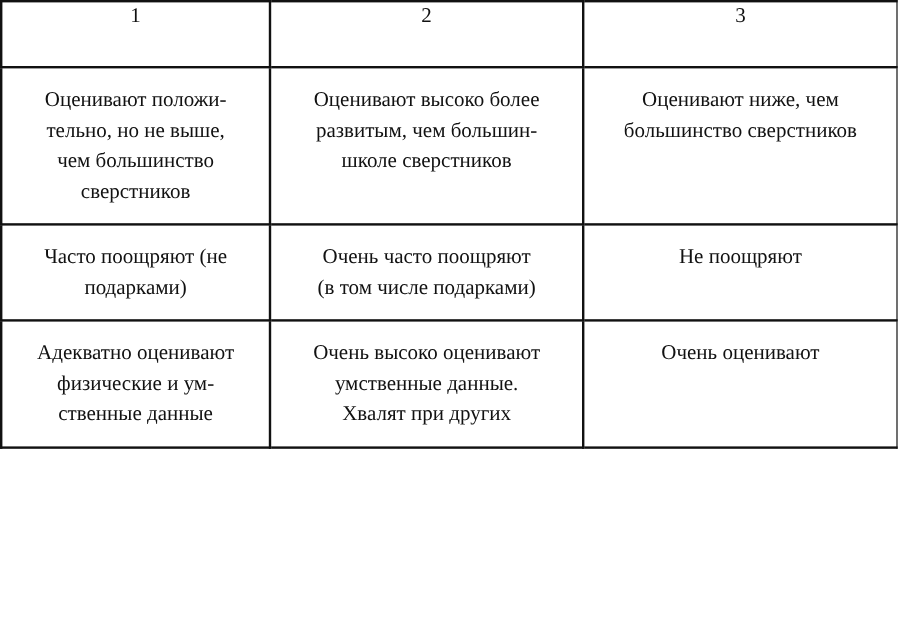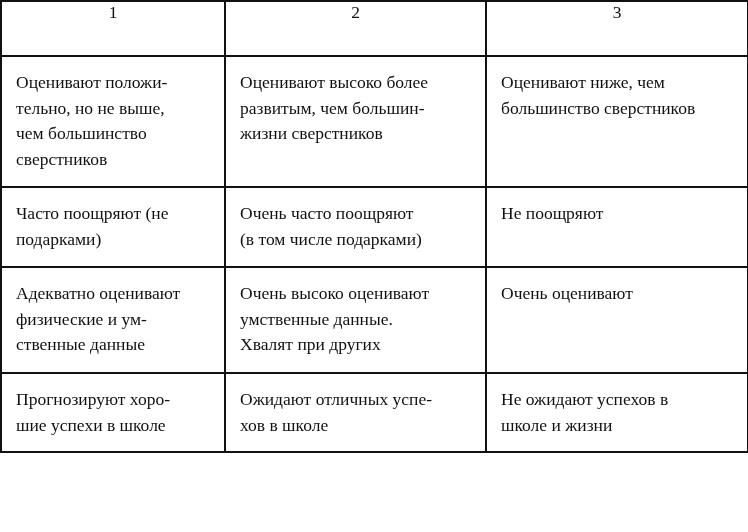--- a/index.html
+++ b/index.html
@@ -24,20 +24,21 @@
     col.c3 { width: 262px; }
     th.head-cell {
       height: 53px;
       text-align: center;
       vertical-align: middle;
     }
     td .cell-text {
       padding: 13px 14px 0 14px;
       line-height: 25.5px;
       white-space: pre-line;
+      text-align: center;
     }
     tr.r1 td { height: 129px; }
     tr.r2 td { height: 78px; }
     tr.r3 td { height: 78px; }
     tr.r4 td { height: 104px; }
     tr.r5 td { height: 77px; }
   </style>
 </head>
 <body>
 
@@ -58,21 +59,21 @@
     <tr class="r1">
       <td>
           <div class="cell-text">Оценивают положи-
 тельно, но не выше,
 чем большинство
 сверстников</div>
         </td>
       <td>
           <div class="cell-text">Оценивают высоко более
 развитым, чем большин-
-жизни сверстников</div>
+школе сверстников</div>
         </td>
       <td>
           <div class="cell-text">Оценивают ниже, чем
 большинство сверстников</div>
         </td>
     </tr>
     <tr class="r2">
       <td>
           <div class="cell-text">Часто поощряют (не
 подарками)</div>
@@ -93,28 +94,14 @@
         </td>
       <td>
           <div class="cell-text">Очень высоко оценивают
 умственные данные.
 Хвалят при других</div>
         </td>
       <td>
           <div class="cell-text">Очень оценивают</div>
         </td>
     </tr>
-    <tr class="r5">
-      <td>
-          <div class="cell-text">Прогнозируют хоро-
-шие успехи в школе</div>
-        </td>
-      <td>
-          <div class="cell-text">Ожидают отличных успе-
-хов в школе</div>
-        </td>
-      <td>
-          <div class="cell-text">Не ожидают успехов в
-школе и жизни</div>
-        </td>
-    </tr>
   </tbody>
 </table>
 
 </body></html>

